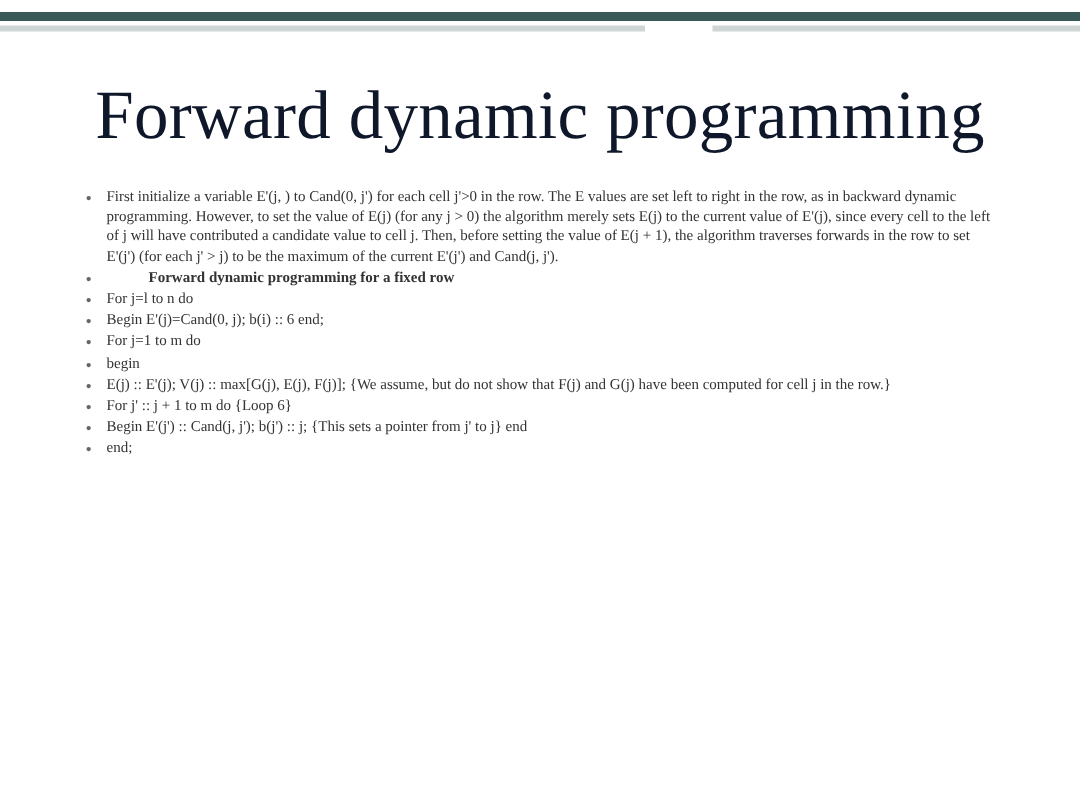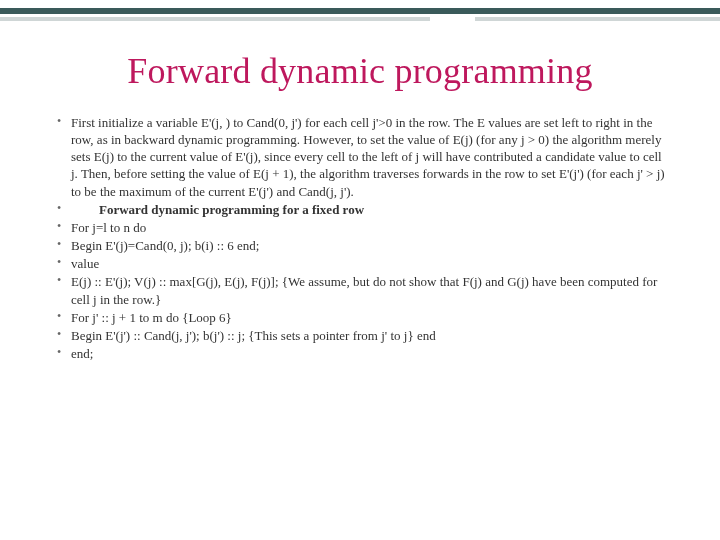--- a/index.html
+++ b/index.html
@@ -44,36 +44,36 @@
     height: 4px;
     background: #cfd6d6;
   }
   .slide {
     position: absolute;
     top: 50px;
     left: 55px;
     right: 55px;
   }
   .title {
-    font-size: 36px;
+    font-size: 46px;
     font-weight: 400;
-    color: #be185d;
+    color: #0f172a;
     margin: 0 0 22px 0;
     letter-spacing: 0.2px;
     text-align: center;
   }
   ul.bullets {
     list-style: none;
     padding: 0;
     margin: 0;
   }
   ul.bullets li {
     position: relative;
     padding-left: 16px;
-    font-size: 13px;
+    font-size: 10px;
     line-height: 1.32;
     margin-bottom: 1px;
     color: #333;
   }
   ul.bullets li::before {
     content: "•";
     position: absolute;
     left: 2px;
     top: 0;
     color: #666;
@@ -90,19 +90,20 @@
   <div class="bar-light-right"></div>
 </div>
 
 <div class="slide">
   <h1 class="title">Forward dynamic programming</h1>
   <ul class="bullets">
       <li><span>First initialize a variable E'(j, ) to Cand(0, j') for each cell j'&gt;0 in the row. The E values are set left to right in the row, as in backward dynamic programming. However, to set the value of E(j) (for any j &gt; 0) the algorithm merely sets E(j) to the current value of E'(j), since every cell to the left of j will have contributed a candidate value to cell j. Then, before setting the value of E(j + 1), the algorithm traverses forwards in the row to set E'(j') (for each j' &gt; j) to be the maximum of the current E'(j') and Cand(j, j').</span></li>
       <li><span class="bold">Forward dynamic programming for a fixed row</span></li>
       <li><span>For j=l to n do</span></li>
       <li><span>Begin E'(j)=Cand(0, j); b(i) :: 6 end;</span></li>
-      <li><span>value</span></li>
+      <li><span>For j=1 to m do</span></li>
+      <li><span>begin</span></li>
       <li><span>E(j) :: E'(j); V(j) :: max[G(j), E(j), F(j)]; {We assume, but do not show that F(j) and G(j) have been computed for cell j in the row.}</span></li>
       <li><span>For j' :: j + 1 to m do {Loop 6}</span></li>
       <li><span>Begin E'(j') :: Cand(j, j'); b(j') :: j; {This sets a pointer from j' to j} end</span></li>
       <li><span>end;</span></li>
     </ul>
 </div>
 
 </body></html>

